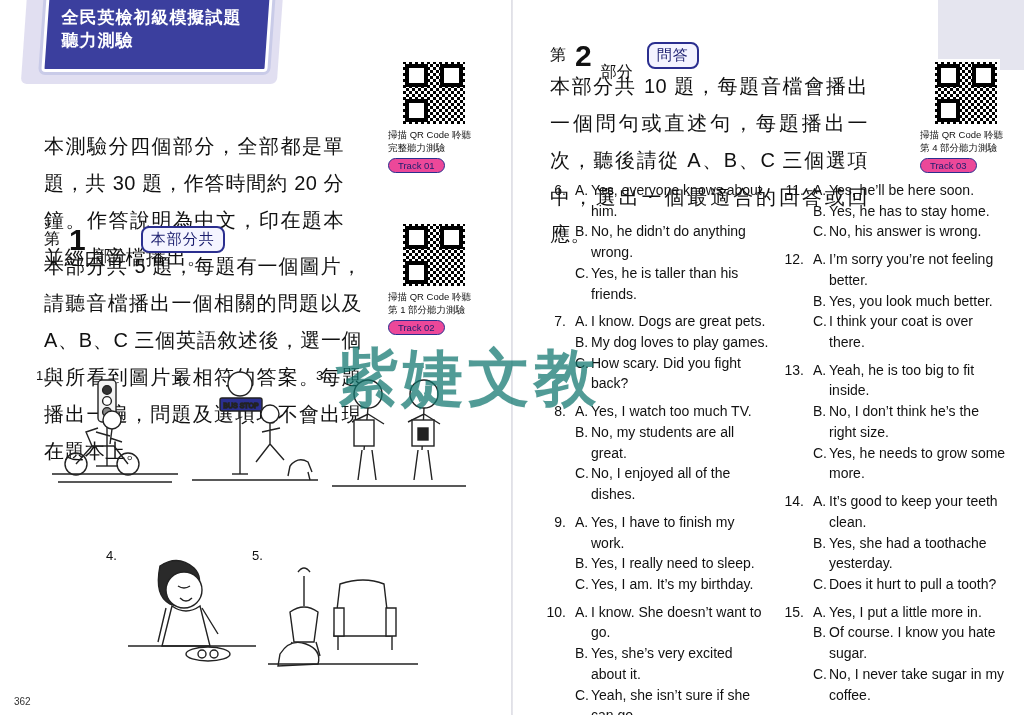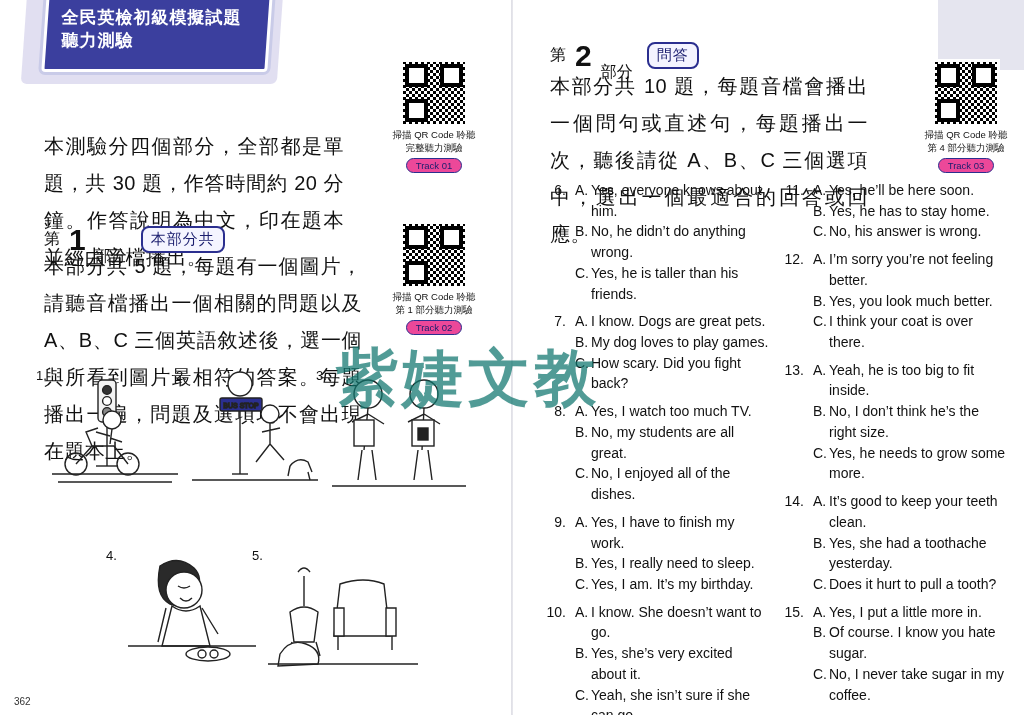--- a/index.html
+++ b/index.html
@@ -77,21 +77,21 @@
     color:#1a1d6e;
     background:#f4f4ff;
     font-size:15px;
     padding:2px 8px;
     margin-left:8px;
     border-radius:8px;
     letter-spacing:1px;
   }
 
   
-  .qr-box{position:absolute;text-align:center;width:92px;}
+  .qr-box{position:absolute;text-align:left;width:92px;}
   .qr{
     width:62px;height:62px;margin:0 auto;
     background:
       repeating-linear-gradient(0deg,#000 0 3px,#fff 3px 6px),
       repeating-linear-gradient(90deg,#000 0 3px,#fff 3px 6px);
     background-blend-mode:difference;
     border:2px solid #fff;
     box-shadow:0 0 0 1px #fff;
     position:relative;
   }

